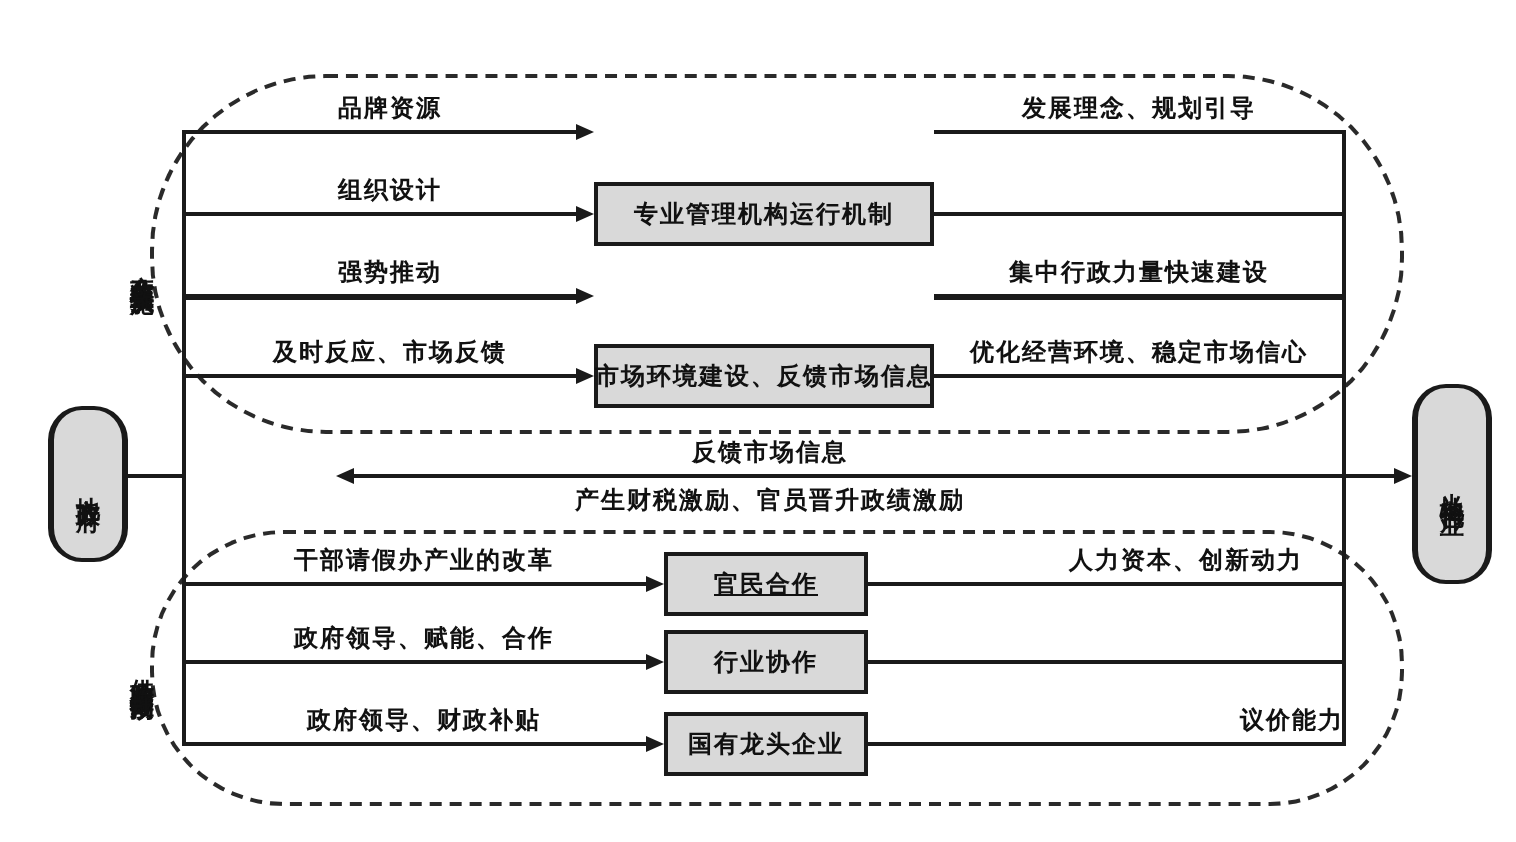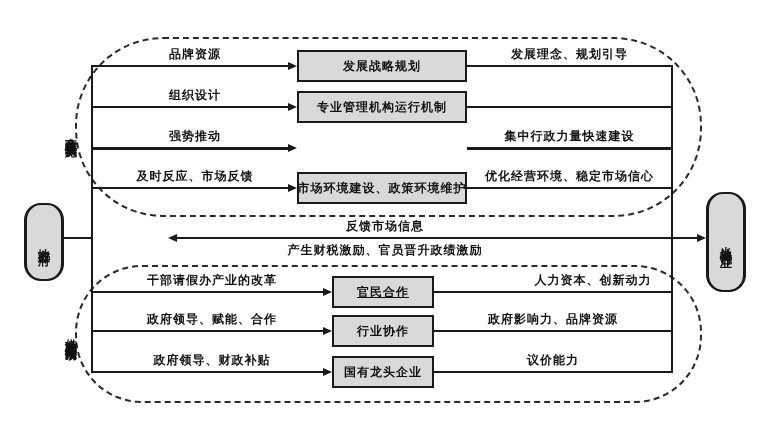--- a/index.html
+++ b/index.html
@@ -57,40 +57,39 @@
 
   <div class="side-label" style="left:62px;top:82px;height:100px;">产业政策直接实施</div>
   <div class="side-label" style="left:62px;top:272px;height:126px;">借助政企合作间接推动</div>
 
   <div class="vline" style="left:91px;top:65px;height:308px;"></div>
   <div class="vline" style="left:671px;top:65px;height:308px;"></div>
 
   <div class="lbl" style="left:92px;top:47px;width:206px;">品牌资源</div>
   <div class="hline" style="left:92px;top:65px;width:198px;"></div>
   <div class="arr-r" style="left:288px;top:62px;"></div>
-  <div class="flow-box" style="left:297px;top:50px;width:166px;">发展战略规划</div>
   <div class="hline" style="left:467px;top:65px;width:205px;"></div>
   <div class="lbl" style="left:467px;top:47px;width:205px;">发展理念、规划引导</div>
 
   <div class="lbl" style="left:92px;top:88px;width:206px;">组织设计</div>
   <div class="hline" style="left:92px;top:106px;width:198px;"></div>
   <div class="arr-r" style="left:288px;top:103px;"></div>
   <div class="flow-box" style="left:297px;top:91px;width:166px;">专业管理机构运行机制</div>
   <div class="hline" style="left:467px;top:106px;width:205px;"></div>
 
   <div class="lbl" style="left:92px;top:129px;width:206px;">强势推动</div>
   <div class="hline" style="left:92px;top:147px;width:198px;height:3px;"></div>
   <div class="arr-r" style="left:288px;top:144px;"></div>
   <div class="hline" style="left:467px;top:147px;width:205px;height:3px;"></div>
   <div class="lbl" style="left:467px;top:129px;width:205px;">集中行政力量快速建设</div>
 
   <div class="lbl" style="left:92px;top:169px;width:206px;">及时反应、市场反馈</div>
   <div class="hline" style="left:92px;top:187px;width:198px;"></div>
   <div class="arr-r" style="left:288px;top:184px;"></div>
-  <div class="flow-box" style="left:297px;top:172px;width:166px;">市场环境建设、政策环境维护</div>
+  <div class="flow-box" style="left:297px;top:172px;width:166px;">市场环境建设、反馈市场信息</div>
   <div class="hline" style="left:467px;top:187px;width:205px;"></div>
   <div class="lbl" style="left:467px;top:169px;width:205px;">优化经营环境、稳定市场信心</div>
 
   <div class="lbl" style="left:180px;top:219px;width:410px;">反馈市场信息</div>
   <div class="arr-l" style="left:168px;top:234px;"></div>
   <div class="hline" style="left:176px;top:237px;width:496px;"></div>
   <div class="lbl" style="left:180px;top:243px;width:410px;">产生财税激励、官员晋升政绩激励</div>
 
   <div class="hline" style="left:57px;top:237px;width:34px;"></div>
   <div class="hline" style="left:673px;top:237px;width:26px;"></div>
@@ -101,28 +100,27 @@
   <div class="arr-r" style="left:323px;top:288px;"></div>
   <div class="flow-box" style="left:332px;top:276px;width:98px;text-decoration:underline;">官民合作</div>
   <div class="hline" style="left:434px;top:291px;width:238px;"></div>
   <div class="lbl" style="left:434px;top:273px;width:238px;margin-left:40px;">人力资本、创新动力</div>
 
   <div class="lbl" style="left:92px;top:312px;width:240px;">政府领导、赋能、合作</div>
   <div class="hline" style="left:92px;top:330px;width:232px;"></div>
   <div class="arr-r" style="left:323px;top:327px;"></div>
   <div class="flow-box" style="left:332px;top:315px;width:98px;">行业协作</div>
   <div class="hline" style="left:434px;top:330px;width:238px;"></div>
-  <div class="lbl" style="left:434px;top:312px;width:238px;">政府影响力、品牌资源</div>
 
   <div class="lbl" style="left:92px;top:353px;width:240px;">政府领导、财政补贴</div>
   <div class="hline" style="left:92px;top:371px;width:232px;"></div>
   <div class="arr-r" style="left:323px;top:368px;"></div>
   <div class="flow-box" style="left:332px;top:356px;width:98px;">国有龙头企业</div>
   <div class="hline" style="left:434px;top:371px;width:238px;"></div>
-  <div class="lbl" style="left:434px;top:353px;width:238px;">议价能力</div>
+  <div class="lbl" style="left:434px;top:353px;width:238px;text-align:right;">议价能力</div>
 
   <div class="stadium" style="left:24px;top:203px;width:34px;height:74px;">
     <span class="vtext">地方政府</span>
   </div>
   <div class="stadium" style="left:706px;top:192px;width:34px;height:96px;">
     <span class="vtext">当地特色产业</span>
   </div>
 
 </div>
 

